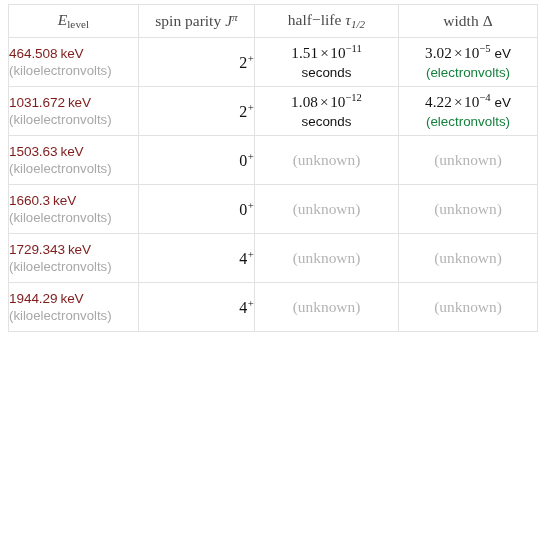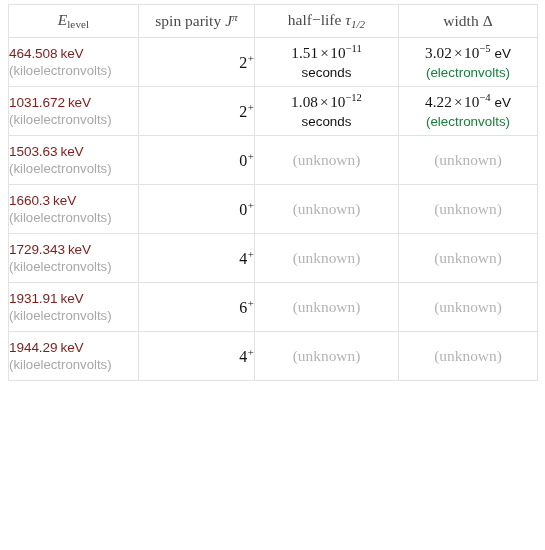--- a/index.html
+++ b/index.html
@@ -251,33 +251,20 @@
           <td class="cell spin"><span class="spin-val">4</span><span class="spin-par">+</span></td>
           <td class="cell numcell">
             <div class="unknown">(unknown)</div>
           </td>
           <td class="cell numcell">
             <div class="unknown">(unknown)</div>
           </td>
         </tr>
         <tr>
           <td class="cell energy">
-            <div class="e-main"><span>1931.91</span><span class="unit-sp"></span><span>keV</span></div>
-            <div class="e-sub">(kiloelectronvolts)</div>
-          </td>
-          <td class="cell spin"><span class="spin-val">6</span><span class="spin-par">+</span></td>
-          <td class="cell numcell">
-            <div class="unknown">(unknown)</div>
-          </td>
-          <td class="cell numcell">
-            <div class="unknown">(unknown)</div>
-          </td>
-        </tr>
-        <tr>
-          <td class="cell energy">
             <div class="e-main"><span>1944.29</span><span class="unit-sp"></span><span>keV</span></div>
             <div class="e-sub">(kiloelectronvolts)</div>
           </td>
           <td class="cell spin"><span class="spin-val">4</span><span class="spin-par">+</span></td>
           <td class="cell numcell">
             <div class="unknown">(unknown)</div>
           </td>
           <td class="cell numcell">
             <div class="unknown">(unknown)</div>
           </td>

